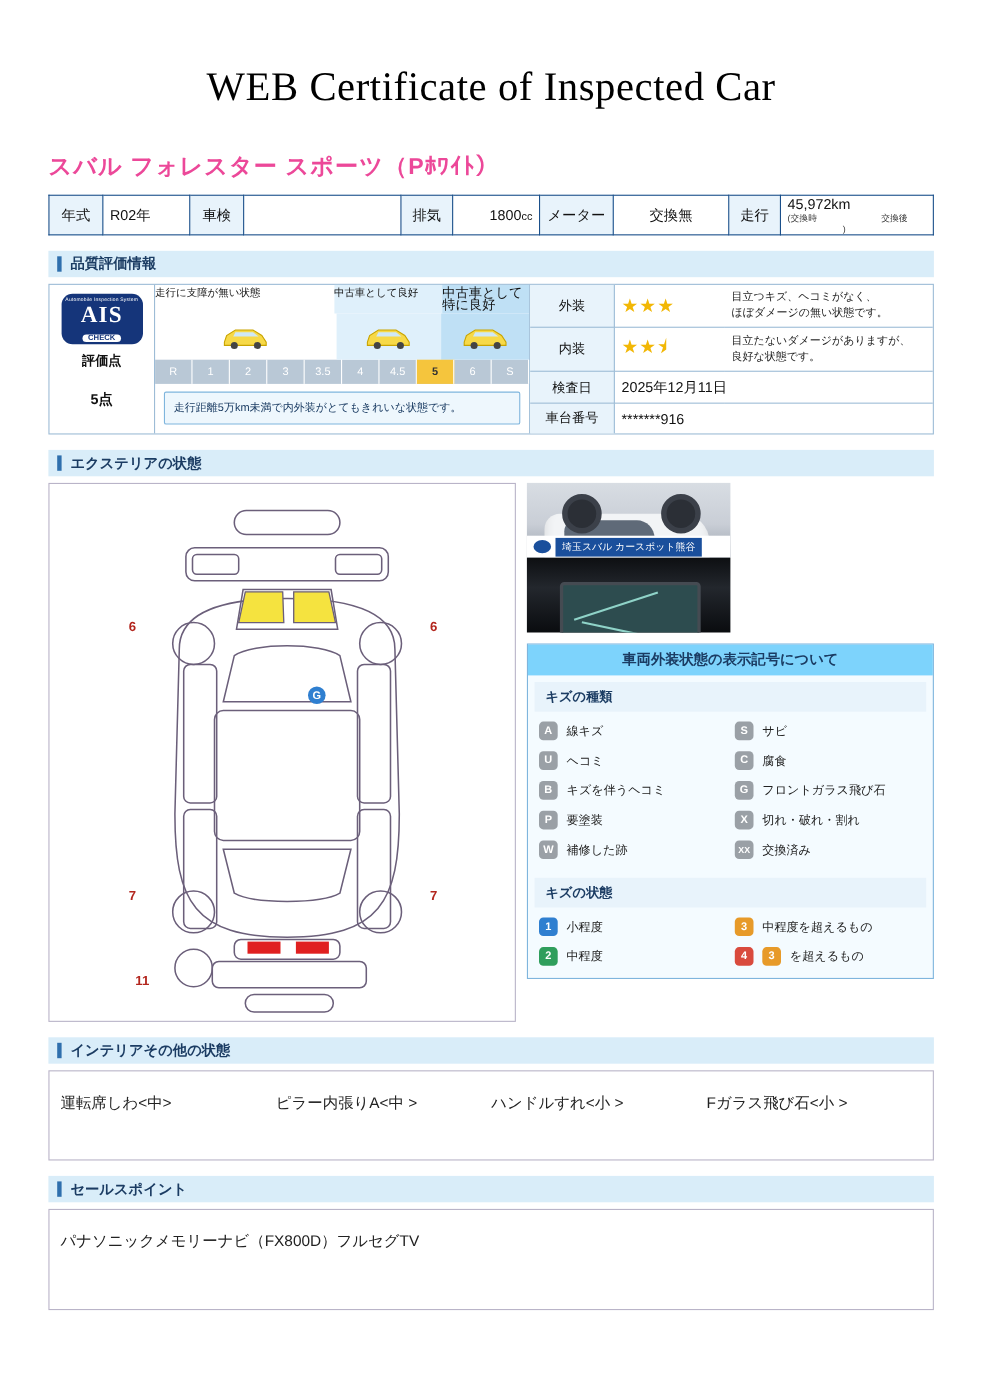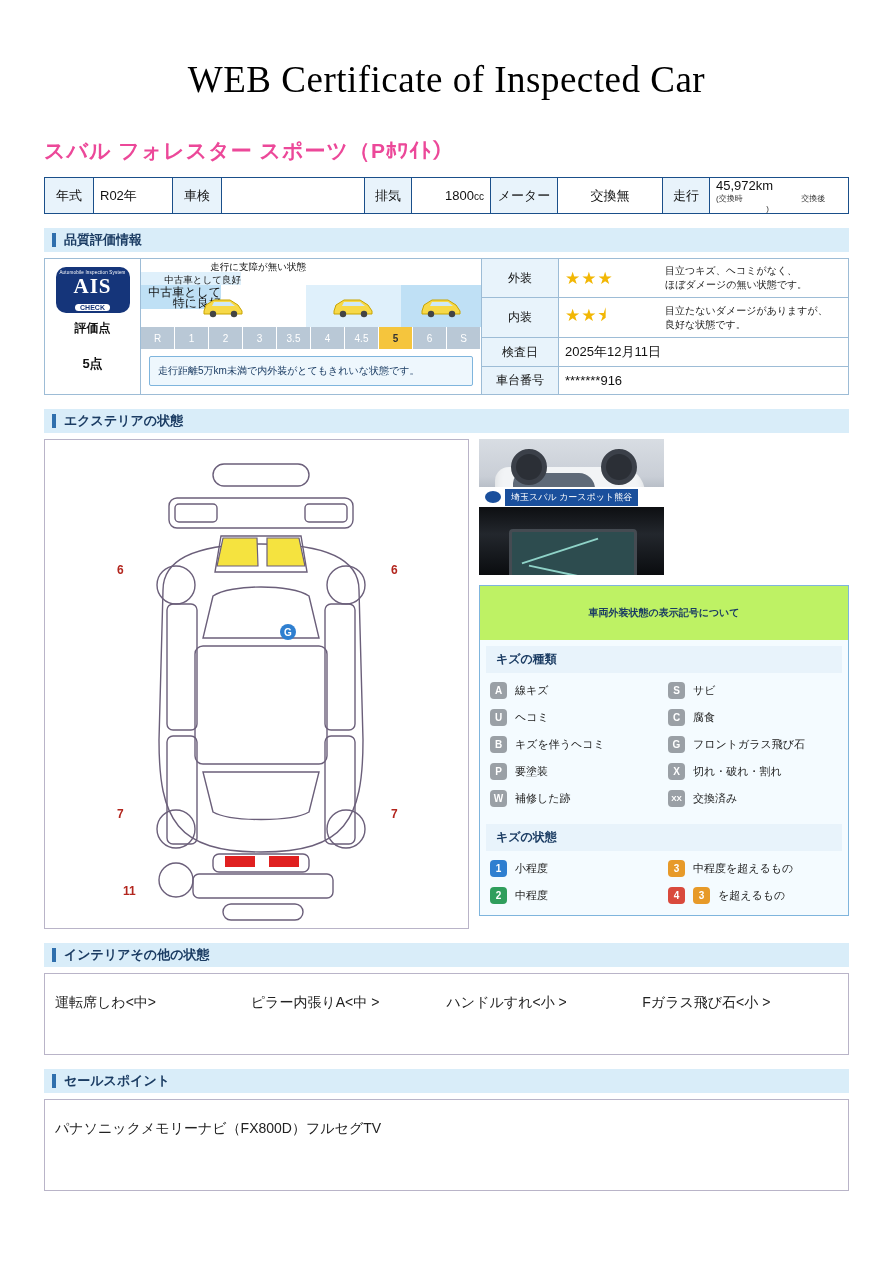--- a/index.html
+++ b/index.html
@@ -144,23 +144,22 @@
 
   .grade-box {
     width: 341px;
     border-right: 1px solid #9dbcd6;
     box-sizing: border-box;
   }
   .grade-heads {
     display: flex;
     height: 26px;
     font-size: 9.5px;
-    text-align: right;
+    text-align: left;
     line-height: 11px;
-    flex-direction: column;
   }
   .grade-heads > div { box-sizing: border-box; padding-top: 2px; }
   .gh1 { width: 165px; }
   .gh2 { width: 100px; background: #dff0fb; }
   .gh3 { width: 80px; background: #bfe0f5; font-size: 12px; }
   .grade-cars {
     display: flex;
     height: 42px;
   }
   .grade-cars > div { box-sizing: border-box; position: relative; }
@@ -319,26 +318,26 @@
   }
 
   .legend {
     margin-top: 10px;
     border: 1px solid #7fb5dd;
     box-sizing: border-box;
     width: 370px;
     background: #f4fbff;
   }
   .legend-title {
-    background: #bef264;
+    background: #7dd3fc;
     text-align: center;
-    font-size: 10px;
+    font-size: 13px;
     font-weight: bold;
     color: #1b3c63;
-    padding: 20px 0;
+    padding: 5px 0;
   }
   .legend-sub {
     background: #e8f3fb;
     font-size: 12px;
     font-weight: bold;
     color: #1b3c63;
     padding: 5px 10px;
     margin: 6px 6px 0 6px;
   }
   .legend-grid {

